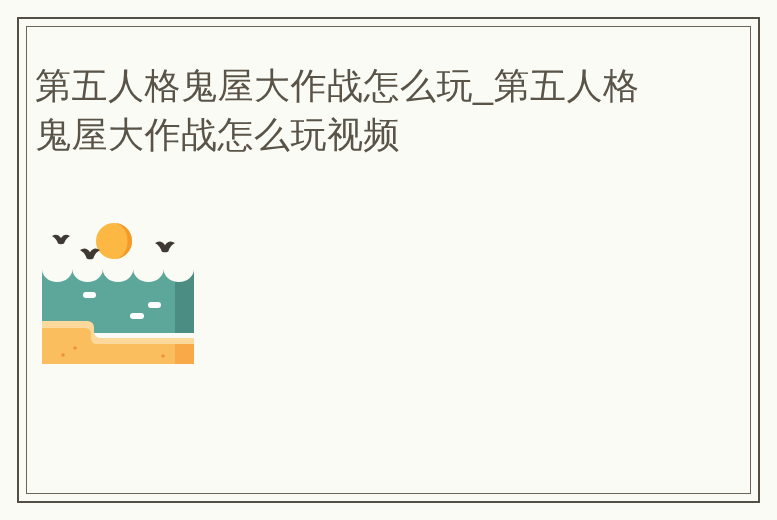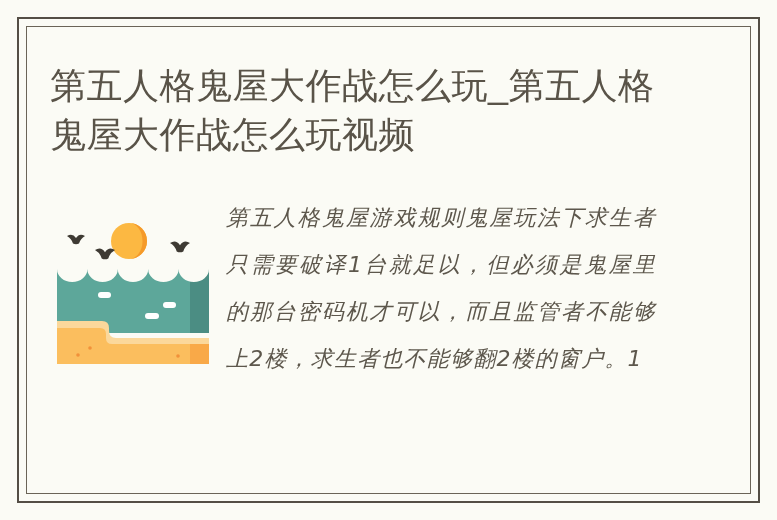--- a/index.html
+++ b/index.html
@@ -37,21 +37,21 @@
     top: 26px;
     width: 725px;
     height: 468px;
     border: 1px solid #6b6457;
     box-sizing: border-box;
   }
 
   
   #content {
     position: absolute;
-    left: 26px;
+    left: 11px;
     top: 26px;
     width: 725px;
     height: 468px;
     box-sizing: border-box;
   }
 
   #article-title {
     position: absolute;
     left: 24px;
     top: 35px;
@@ -161,17 +161,16 @@
             <path d="M0 119 L43 119 q6 0 6 6 L49 129 q0 6 6 6 L152 135 L152 155 L0 155 Z" fill="#fbbe5e"></path>
             <rect x="133" y="135" width="19" height="20" fill="#f9a948"></rect>
 
             <circle cx="21" cy="146" r="1.8" fill="#f1913a"></circle>
             <circle cx="33" cy="139" r="1.8" fill="#f1913a"></circle>
             <circle cx="121" cy="147" r="1.8" fill="#f1913a"></circle>
           </g>
         </svg>
       </div>
 
-      <p id="article-text">第五人格鬼屋游戏规则鬼屋玩法下求生者只需要破译1台就足以，但必须是鬼屋里的那台密码机才可以，而且监管者不能够上2楼，求生者也不能够翻2楼的窗户。1</p>
 
     </div>
   </div>
 </div>
 
 </body></html>

